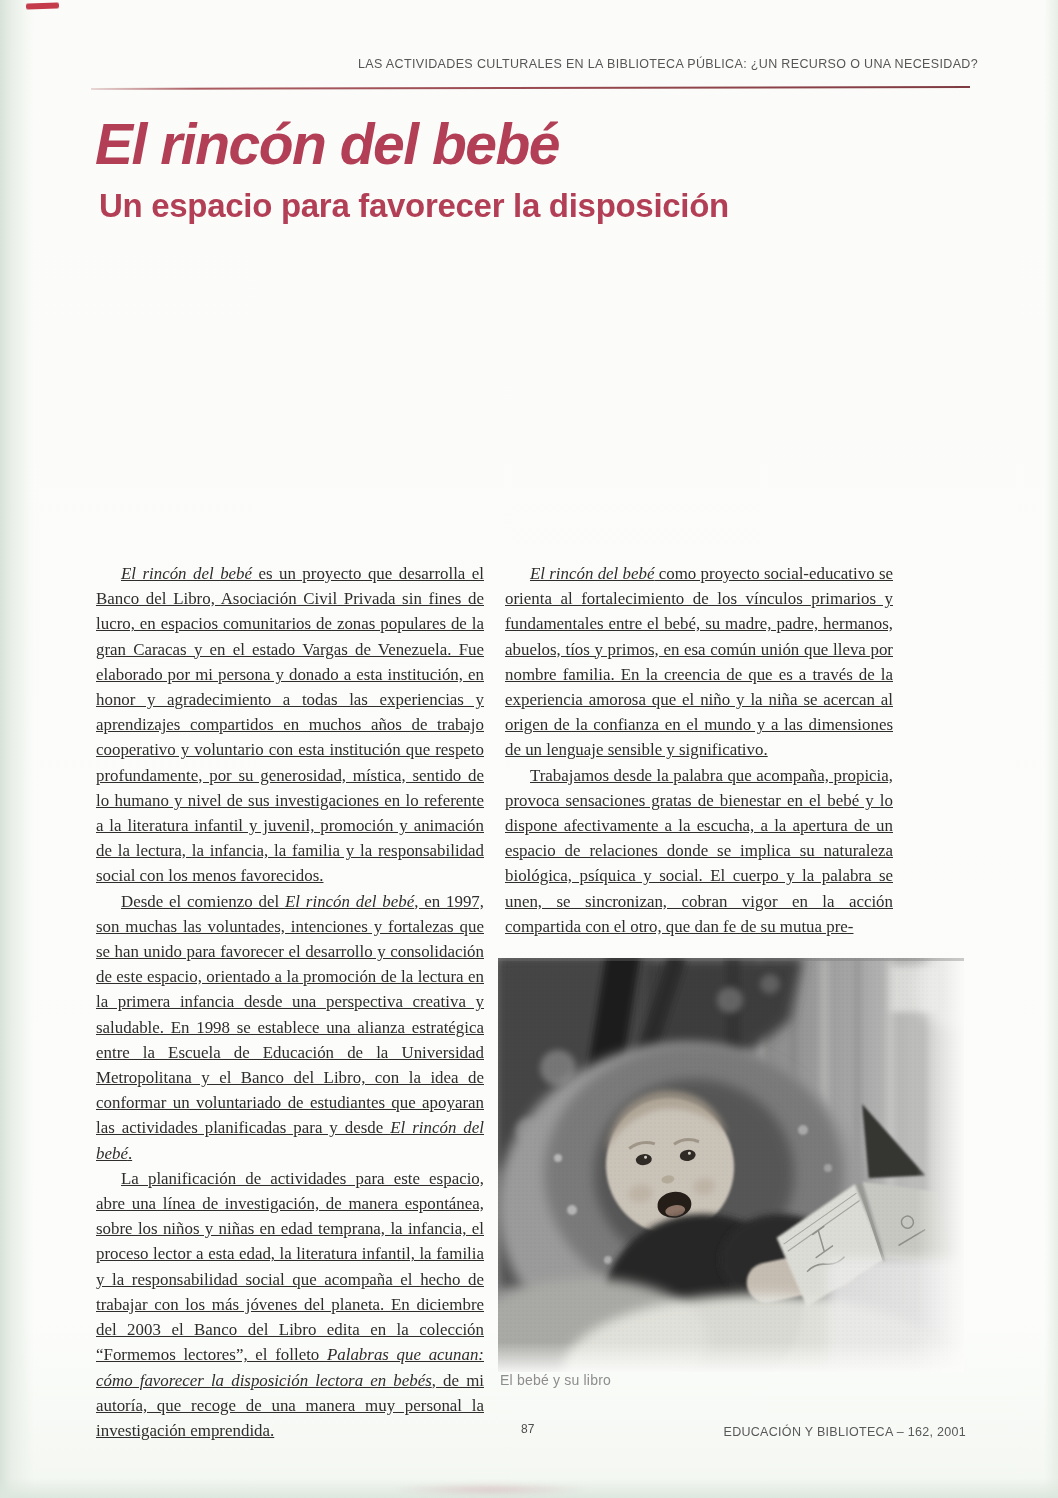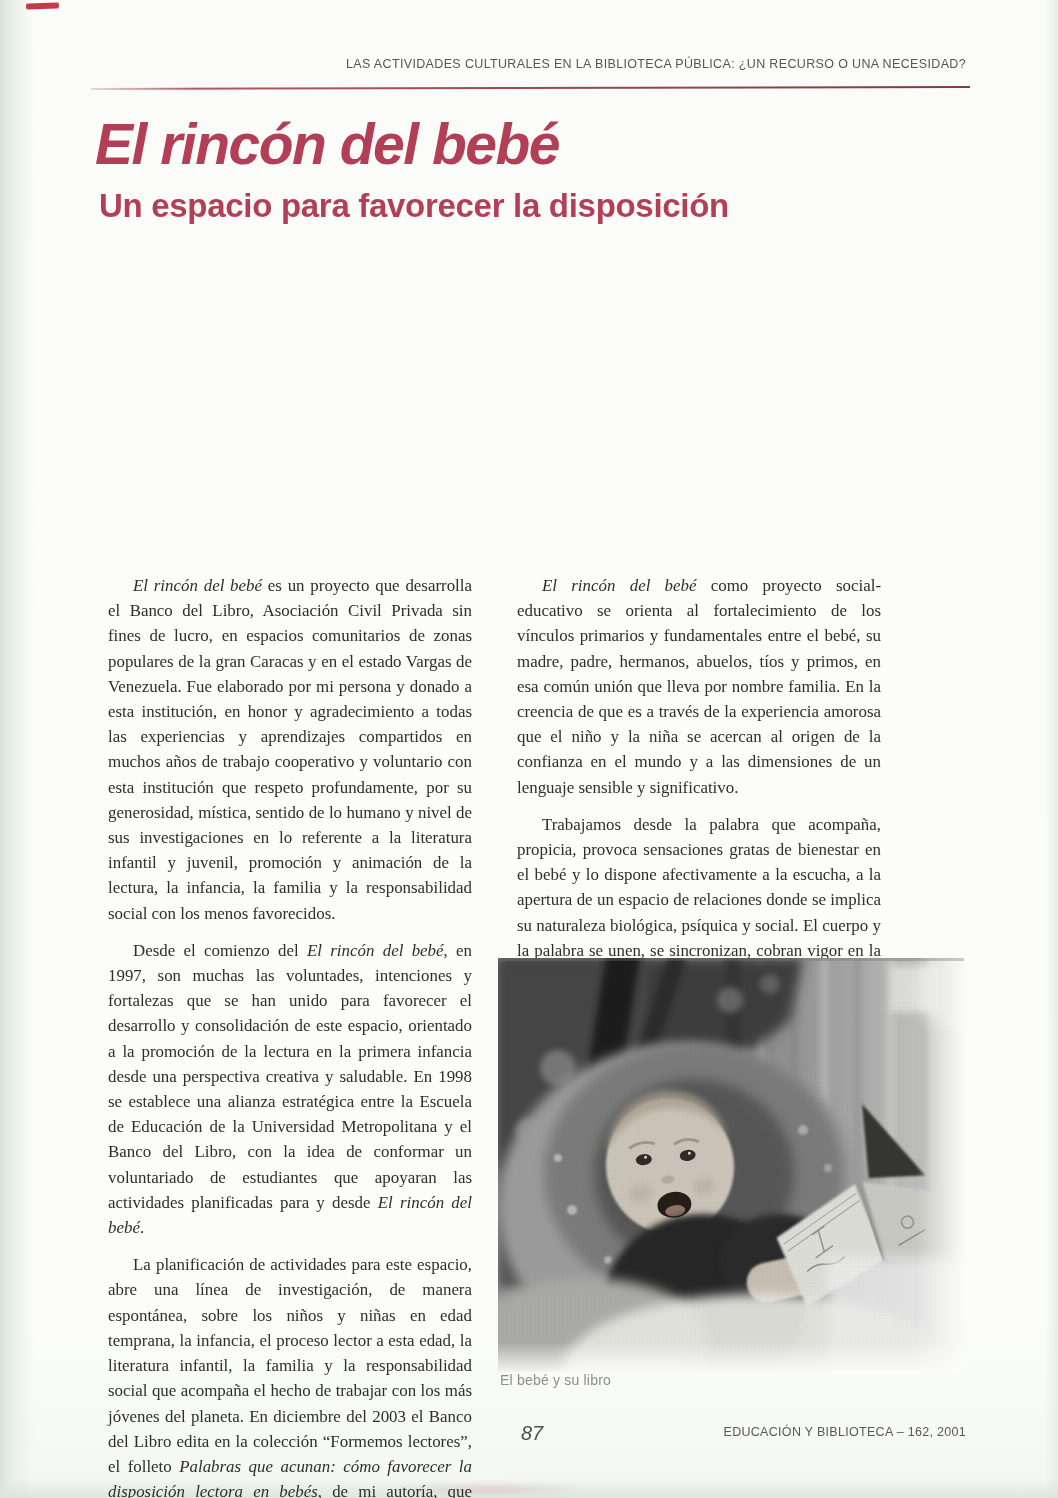--- a/index.html
+++ b/index.html
@@ -12,39 +12,39 @@
     background:linear-gradient(90deg,#d8e2d9 0%,#e9efe8 35%,rgba(252,253,251,0) 100%);}
   .edge-right{position:absolute;right:0;top:0;width:14px;height:100%;
     background:linear-gradient(270deg,#e7eee6,rgba(252,253,251,0));}
   .edge-bottom{position:absolute;left:0;bottom:0;width:100%;height:20px;
     background:linear-gradient(0deg,#dde7de,rgba(252,253,251,0));}
   .corner-dash{position:absolute;left:26px;top:3px;width:33px;height:6px;
     background:#c43b4b;filter:blur(.6px);transform:rotate(-2deg);border-radius:2px;}
   .smudge{position:absolute;left:390px;top:1483px;width:200px;height:13px;
     background:radial-gradient(ellipse at center,rgba(210,160,170,.45),rgba(210,160,170,0) 70%);
     filter:blur(2px);}
-  .running-head{position:absolute;top:57px;right:92px;font-size:12.5px;color:#565656;
+  .running-head{position:absolute;top:57px;right:80px;font-size:12.5px;color:#565656;
     letter-spacing:.35px;white-space:nowrap;}
   .head-rule{position:absolute;left:91px;top:87px;width:879px;height:2px;
     background:linear-gradient(90deg,rgba(176,106,110,.25) 0%,#ab5c62 12%,#97494f 55%,#7f3c43 100%);
     transform:rotate(-.12deg);}
   .title{position:absolute;left:95px;top:114px;font-size:57px;line-height:60px;
     font-weight:bold;font-style:italic;letter-spacing:-1.5px;color:#b23f55;white-space:nowrap;}
   .subtitle{position:absolute;left:99px;top:178px;font-size:33px;line-height:40px;
     font-weight:bold;letter-spacing:-.3px;color:#b23f55;}
   .subtitle span{display:block;white-space:nowrap;margin-top:8px;}
   .col{position:absolute;top:561px;width:388px;color:#2f2e2c;text-align:justify;
     font-family:"Liberation Serif",serif;font-size:16.9px;line-height:25.2px;}
   .col-left{left:96px;}
   .col-right{left:505px;}
-  .col p{margin:12px;text-indent:25px;}
+  .col p{margin:0;text-indent:25px;text-decoration:underline;}
   .col em{font-style:italic;}
   figure.photo{position:absolute;left:498px;top:958px;width:466px;height:414px;margin:0;padding:0;}
   .caption{position:absolute;left:500px;top:1372px;font-size:14px;color:#8d8d8d;letter-spacing:.2px;}
-  .folio{position:absolute;left:521px;top:1422px;font-size:20px;color:#4e4e4e;font-style:italic;}
+  .folio{position:absolute;left:521px;top:1422px;font-size:12px;color:#4e4e4e;}
   .journal{position:absolute;right:92px;top:1425px;font-size:12.5px;color:#585858;
     letter-spacing:.3px;white-space:nowrap;}
 </style>
 </head>
 <body>
 
 <div id="canvas">
 
   <div class="edge-left"></div>
   <div class="edge-right"></div>

